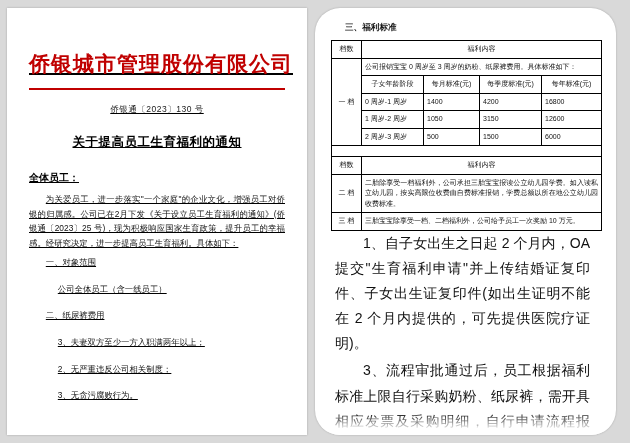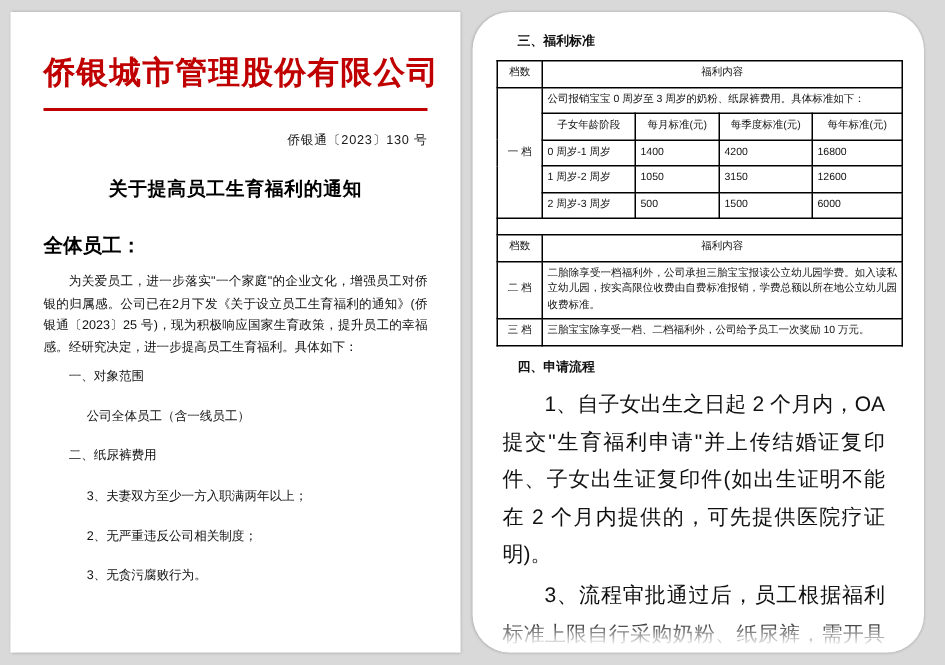--- a/index.html
+++ b/index.html
@@ -23,22 +23,23 @@
   }
   .sheet {
     background: #ffffff;
     box-shadow: 0 0 2px rgba(0,0,0,0.25);
     box-sizing: border-box;
     overflow: hidden;
   }
   .sheet-left {
     width: 300px;
     height: 427px;
-    padding: 12px 22px 10px 22px;
+    padding: 28px 22px 10px 22px;
     position: relative;
+    text-decoration: underline;
   }
   .sheet-right {
     width: 301px;
     height: 427px;
     padding: 12px 26px 10px 16px;
     position: relative;
     border-radius: 25px;
   }
 
   
@@ -52,36 +53,36 @@
     margin-top: 14px;
     margin-bottom: 10px;
     white-space: nowrap;
   }
   .red-rule {
     height: 2px;
     background: #c00000;
     margin: 0 0 14px 0;
   }
   .doc-number {
-    text-align: right;
+    text-align: center;
     font-size: 8.5px;
     color: #1a1a1a;
     letter-spacing: 0.5px;
     margin-bottom: 18px;
   }
   .doc-title {
     text-align: center;
     font-weight: bold;
     font-size: 12.5px;
     color: #000;
     letter-spacing: 0.5px;
     margin-bottom: 20px;
   }
   .salutation {
-    font-size: 13px;
+    font-size: 10px;
     font-weight: bold;
     color: #000;
     margin-bottom: 7px;
   }
   .para {
     font-size: 8.4px;
     color: #111;
     line-height: 1.75;
     text-align: justify;
     text-indent: 2em;
@@ -235,20 +236,19 @@
           <td class="tier">二 档</td>
           <td class="body-text" colspan="4">二胎除享受一档福利外，公司承担三胎宝宝报读公立幼儿园学费。如入读私立幼儿园，按实高限位收费由自费标准报销，学费总额以所在地公立幼儿园收费标准。</td>
         </tr>
         <tr>
           <td class="tier">三 档</td>
           <td class="body-text" colspan="4">三胎宝宝除享受一档、二档福利外，公司给予员工一次奖励 10 万元。</td>
         </tr>
       </tbody>
     </table>
 
-    <div class="r-sec-head" style="margin-top:8px;">四、申请流程</div>
     <p class="flow-para">1、自子女出生之日起 2 个月内，OA 提交"生育福利申请"并上传结婚证复印件、子女出生证复印件(如出生证明不能在 2 个月内提供的，可先提供医院疗证明)。</p>
     <p class="flow-para">3、流程审批通过后，员工根据福利标准上限自行采购奶粉、纸尿裤，需开具相应发票及采购明细，自行申请流程报销，实报实销(第二个季度的第一个月报销上个季度福利)。</p>
 
     <div class="right-fade"></div>
   </div>
 
 </div>
 
 </body></html>

